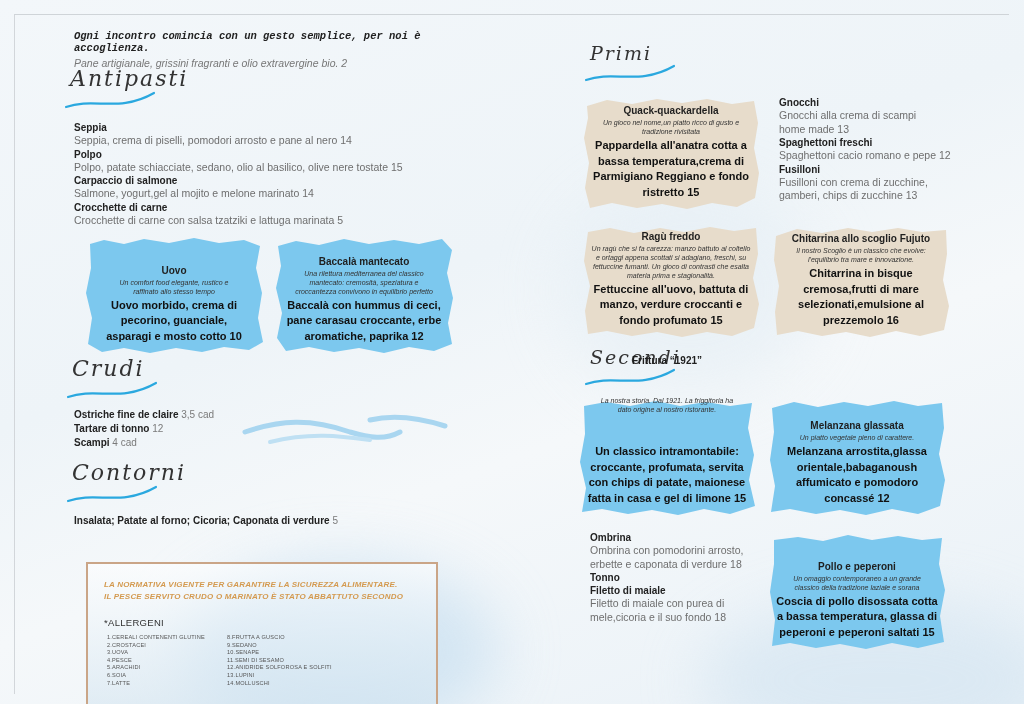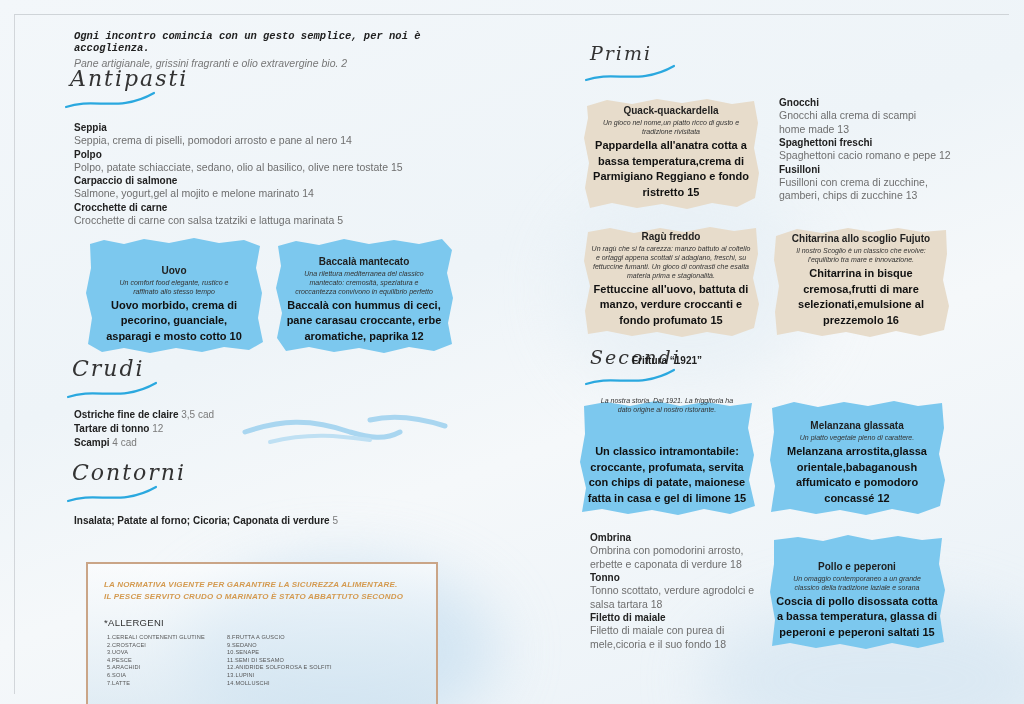--- a/index.html
+++ b/index.html
@@ -249,21 +249,20 @@
   <div class="b-main" style="width:145px;">Melanzana arrostita,glassa orientale,babaganoush affumicato e pomodoro concassé 12</div>
 </div>
 
 <div class="abs" style="left:590px;top:531px;width:180px;">
   <div>
       <div class="item-name">Ombrina</div>
       <div class="item-desc">Ombrina con pomodorini arrosto, erbette e caponata di verdure 18</div>
     </div>
   <div>
       <div class="item-name">Tonno</div>
-      <div class="item-desc">Tonno scottato, verdure agrodolci e salsa tartara 18</div>
     </div>
   <div>
       <div class="item-name">Filetto di maiale</div>
       <div class="item-desc">Filetto di maiale con purea di mele,cicoria e il suo fondo 18</div>
     </div>
 </div>
 
 <div class="brush" style="left:768px;top:534px;width:178px;height:116px;">
   <svg class="bgshape" viewBox="0 0 178 116" preserveAspectRatio="none">
       <path d="M6 6 L30 3 L55 7 L80 1 L104 6 L130 2 L154 6 L174 4 L171 30 L177 56 L172 82 L176 108 L150 114 L124 109 L98 115 L72 110 L48 114 L22 109 L4 112 L7 86 L2 58 L6 30 Z" fill="#7cc8ee"></path>

